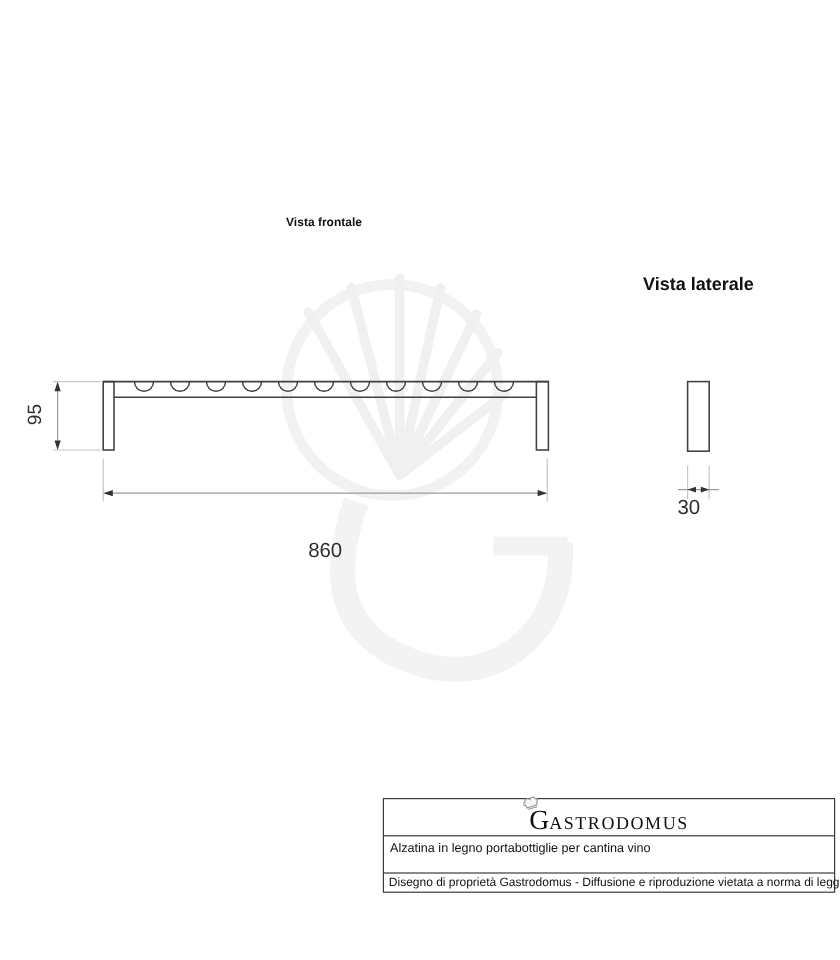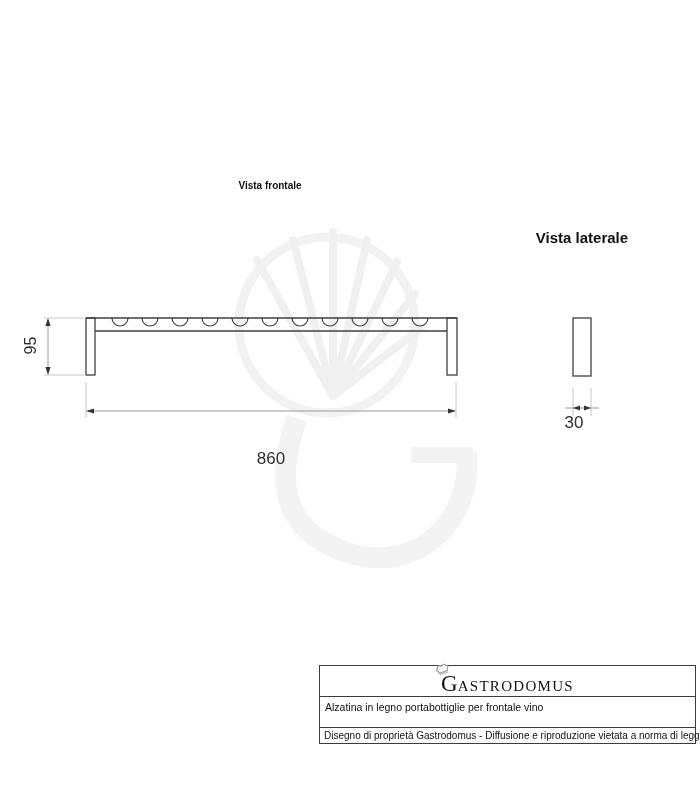--- a/index.html
+++ b/index.html
@@ -103,21 +103,21 @@
             <path d="M9 3 C7.5 1 4.5 1.5 4.5 3.8 C2.8 3.8 2.4 6.2 4.2 6.6 L4.6 9 L13.4 9 L13.8 6.6 C15.6 6.2 15.2 3.8 13.5 3.8 C13.5 1.5 10.5 1 9 3 Z" fill="#f7f7f7" stroke="#9a9a9a" stroke-width="1"></path>
             <path d="M5 10.5 H13" stroke="#9a9a9a" stroke-width="1" fill="none"></path>
           </g>
         </svg>
         <span class="logo-g">G</span>
           <span class="logo-rest">ASTRODOMUS</span>
       </div>
     </div>
     <div class="tb-row2">
       <div class="tb-cell-b">
-        <div class="tb-desc">Alzatina in legno portabottiglie per frontale vino</div>
+        <div class="tb-desc">Alzatina in legno portabottiglie per cantina vino</div>
       </div>
     </div>
     <div class="tb-row3">
       <div class="tb-legal">Disegno di proprietà Gastrodomus - Diffusione e riproduzione vietata a norma di legge.</div>
     </div>
   </div>
 
 </div>
 
 </body></html>

